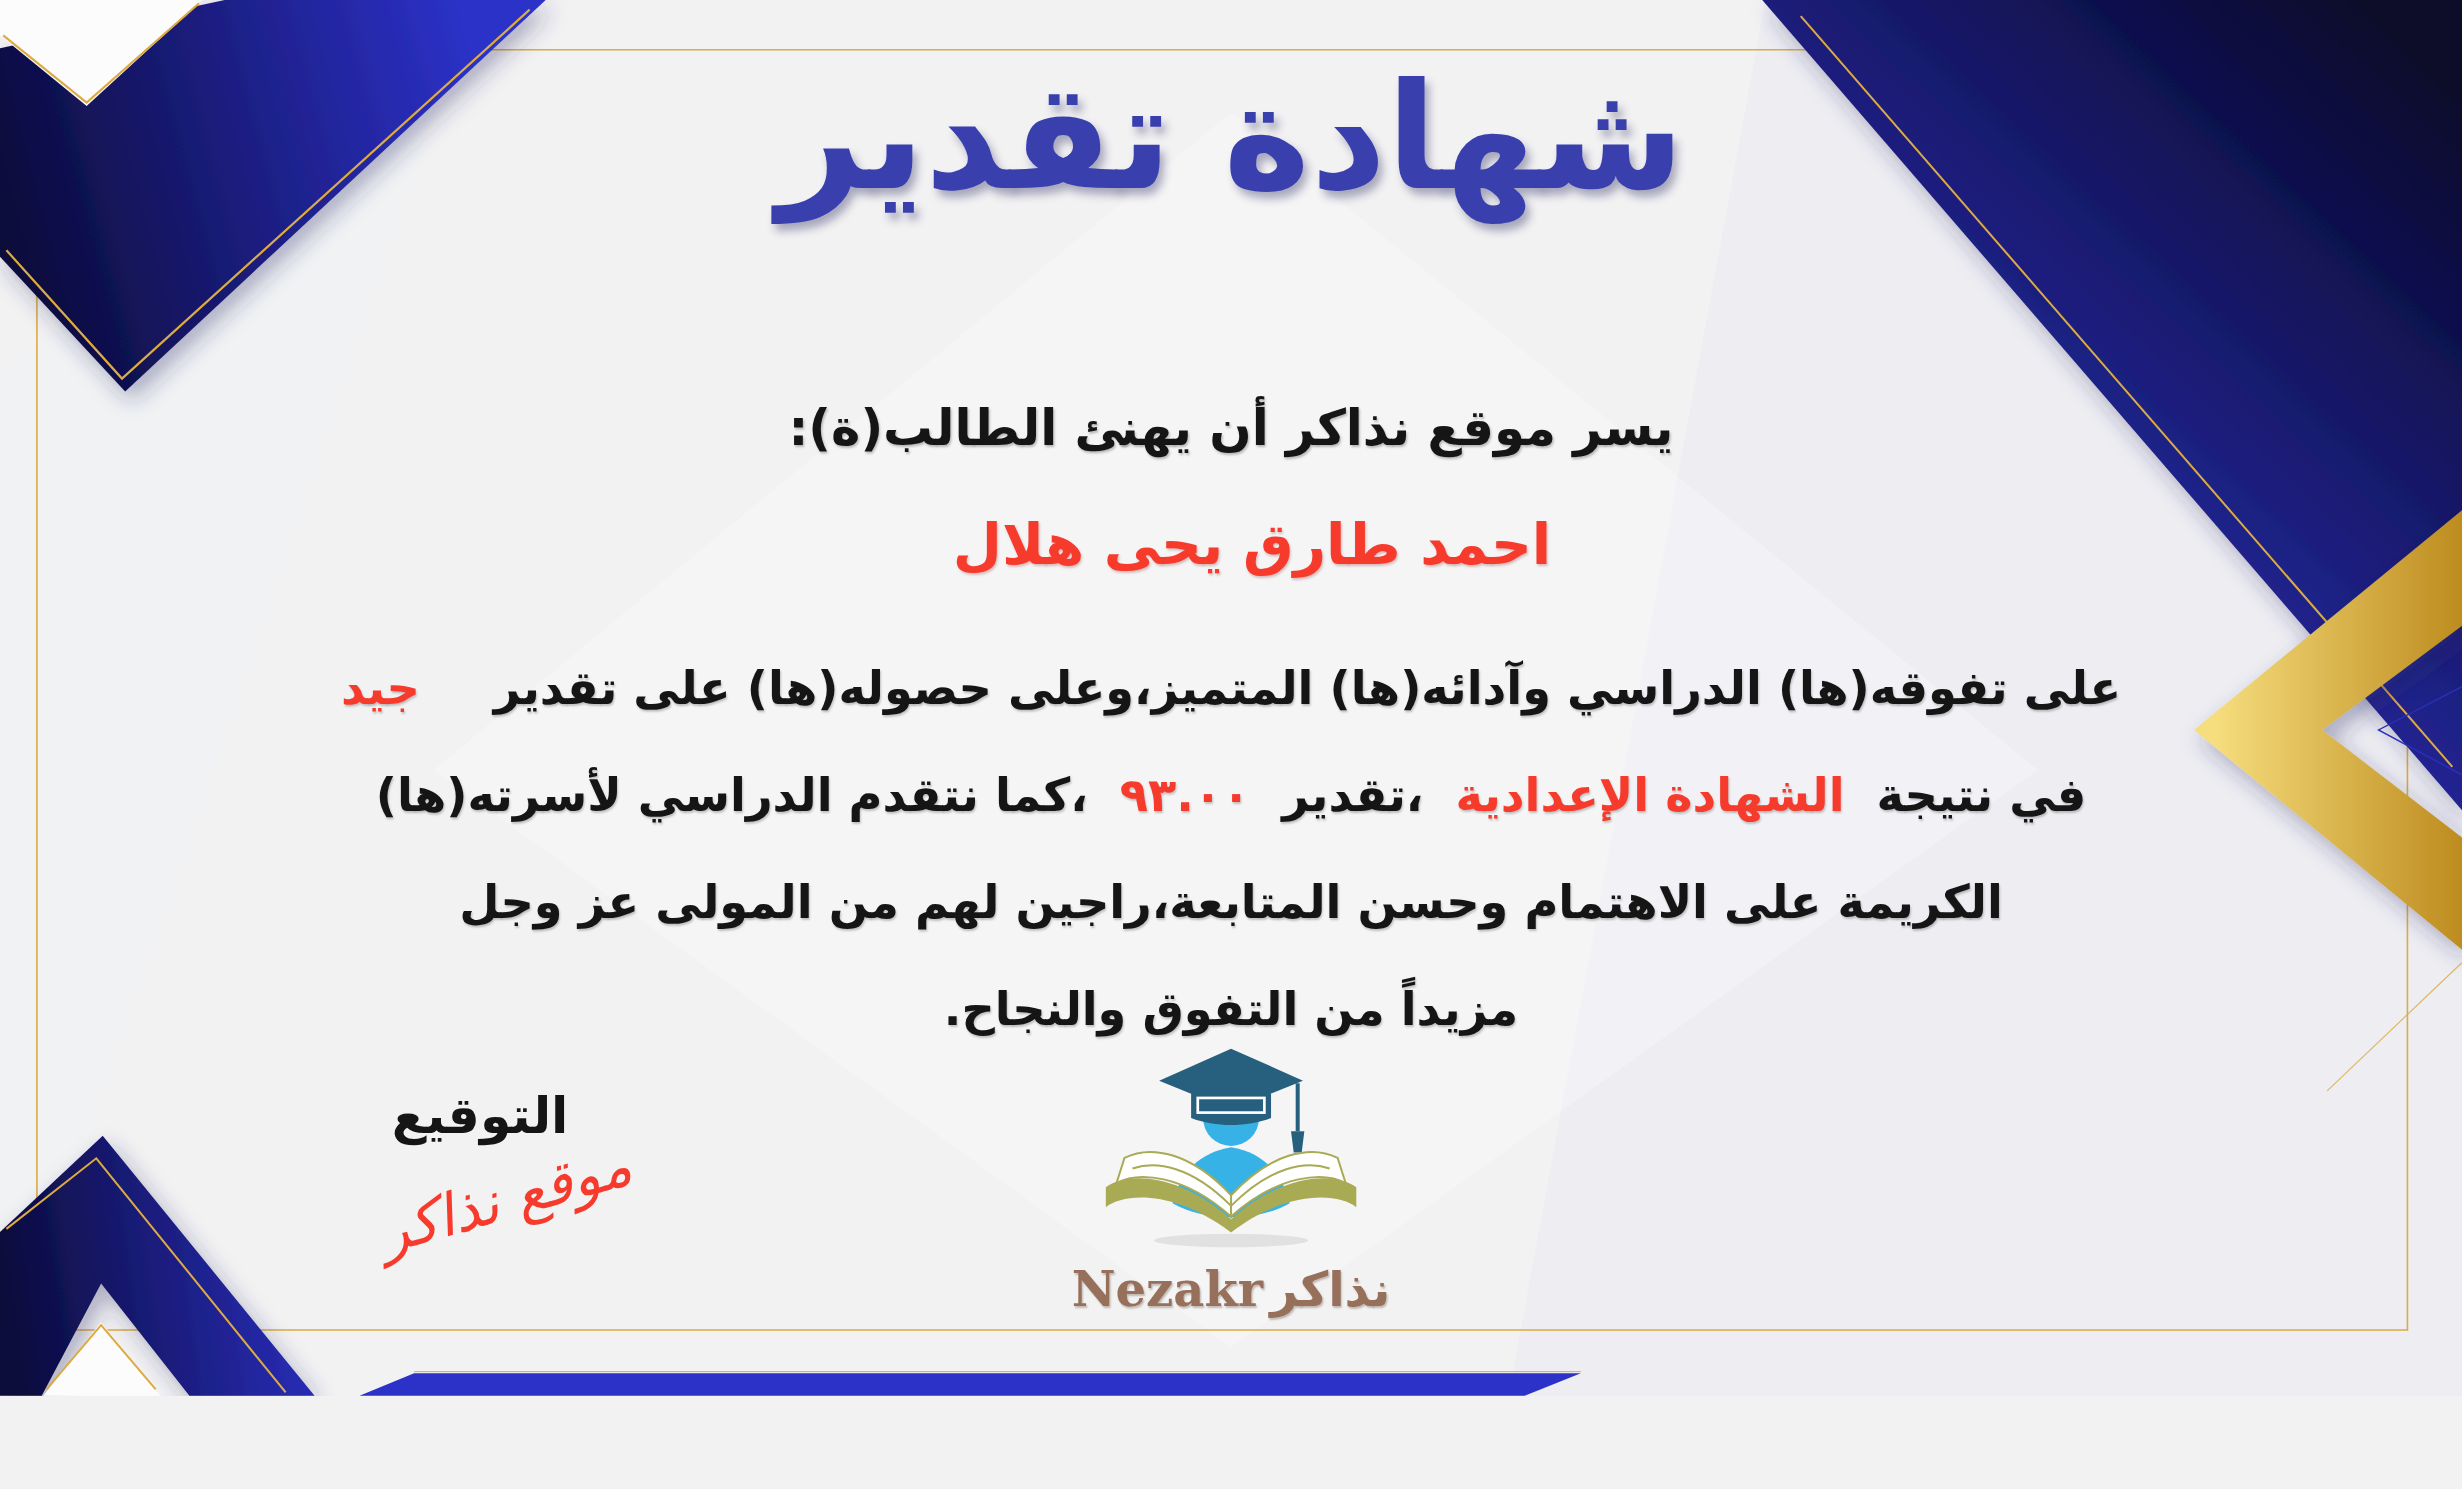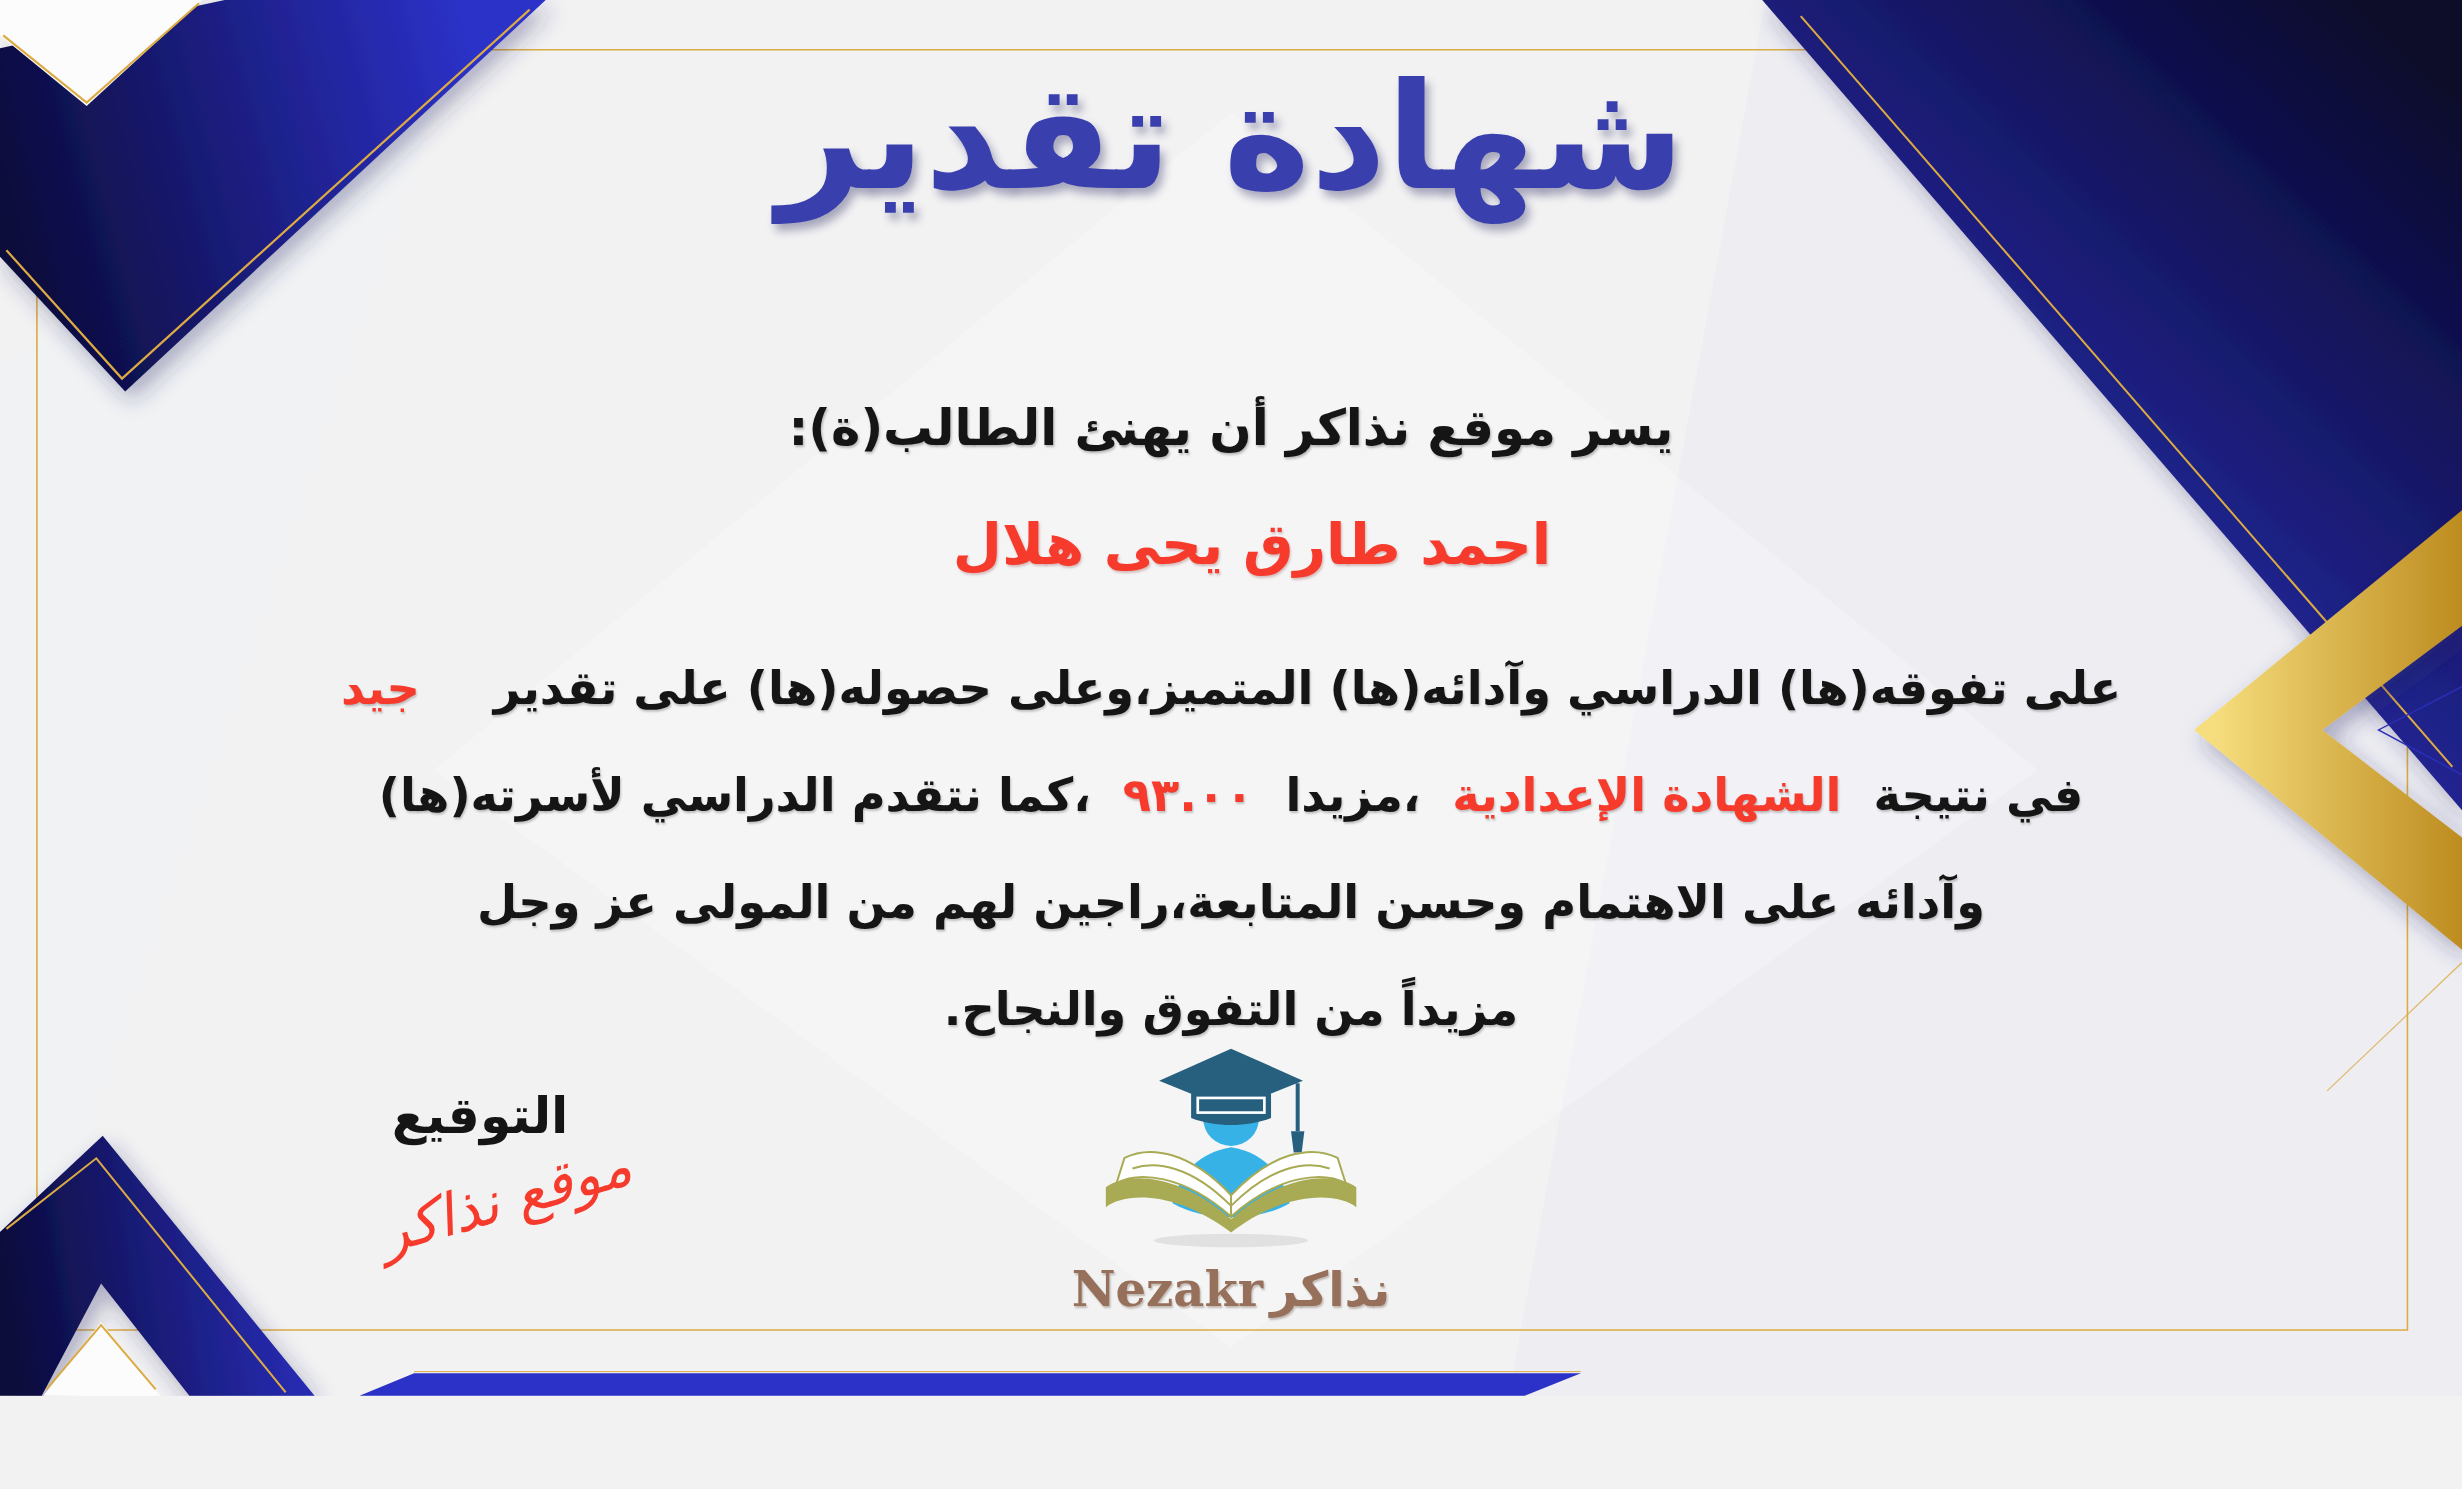--- a/index.html
+++ b/index.html
@@ -152,22 +152,22 @@
   <div class="content">
 
     <h1 class="title">شهادة تقدير</h1>
 
     <p class="intro">يسر موقع نذاكر أن يهنئ الطالب(ة):</p>
 
     <p class="student-name">احمد طارق يحى هلال</p>
 
     <div class="body-text">
       <p class="line"><span>على تفوقه(ها) الدراسي وآدائه(ها) المتميز،وعلى حصوله(ها) على تقدير</span><span class="red grade-slot">جيد</span></p>
-      <p class="line"><span>في نتيجة</span><span class="red slot">الشهادة الإعدادية</span><span>،مزيدا</span><span class="red slot">٩٣.٠٠</span><span>،كما نتقدم الدراسي لأسرته(ها)</span></p>
-      <p class="line">وآدائه على الاهتمام وحسن المتابعة،راجين لهم من المولى عز وجل</p>
+      <p class="line"><span>في نتيجة</span><span class="red slot">الشهادة الإعدادية</span><span>،تقدير</span><span class="red slot">٩٣.٠٠</span><span>،كما نتقدم الدراسي لأسرته(ها)</span></p>
+      <p class="line">الكريمة على الاهتمام وحسن المتابعة،راجين لهم من المولى عز وجل</p>
       <p class="line">مزيداً من التفوق والنجاح.</p>
     </div>
 
     <div class="sig-label">التوقيع</div>
     <div class="sig-script">موقع نذاكر</div>
 
     <div class="logo">
       <svg viewBox="0 0 200 170" aria-hidden="true">
 
         <g>

